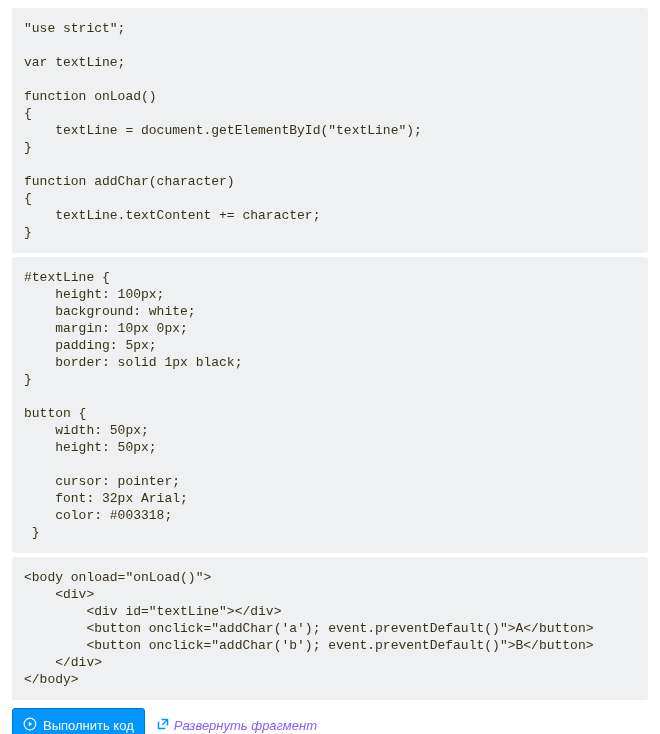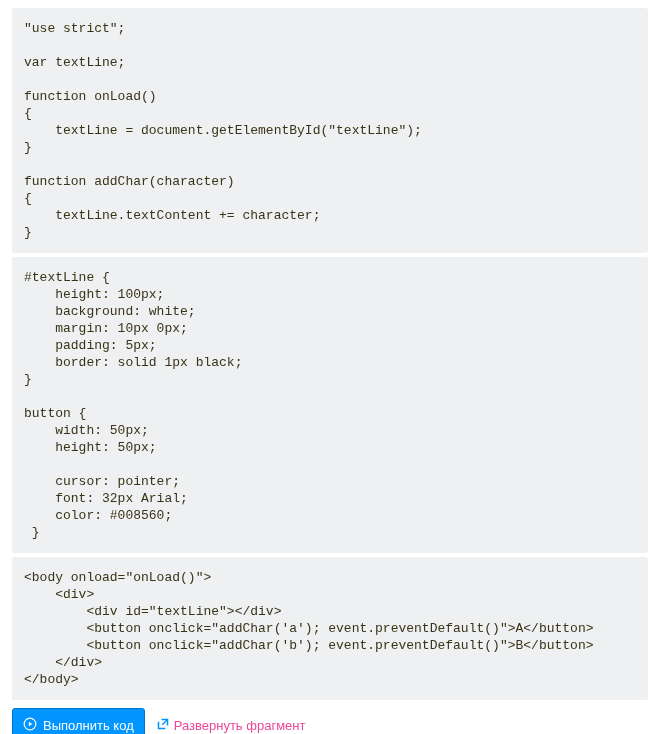--- a/index.html
+++ b/index.html
@@ -49,27 +49,28 @@
   gap: 6px;
   line-height: 1;
   font-family: Arial, sans-serif;
 }
 .run-btn svg {
   width: 14px;
   height: 14px;
   fill: #fff;
 }
 .expand-link {
-  color: #ec4899;
+  color: #8b5cf6;
   font-size: 13px;
   cursor: pointer;
   display: inline-flex;
   align-items: center;
   gap: 5px;
   text-decoration: none;
+  font-style: italic;
 }
 .expand-link svg {
   width: 12px;
   height: 12px;
   stroke: #0095ff;
   fill: none;
   stroke-width: 2;
 }
 </style>
 </head>
@@ -98,21 +99,21 @@
     padding: 5px;
     border: solid 1px black;
 }
 
 button {
     width: 50px;
     height: 50px;
     
     cursor: pointer;
     font: 32px Arial;
-    color: #008560;
+    color: #003318;
  }</pre>
 
   <pre class="code-block">&lt;body onload="onLoad()"&gt;
     &lt;div&gt;
         &lt;div id="textLine"&gt;&lt;/div&gt;
         &lt;button onclick="addChar('a'); event.preventDefault()"&gt;A&lt;/button&gt;
         &lt;button onclick="addChar('b'); event.preventDefault()"&gt;B&lt;/button&gt;
     &lt;/div&gt;
 &lt;/body&gt;</pre>
 

